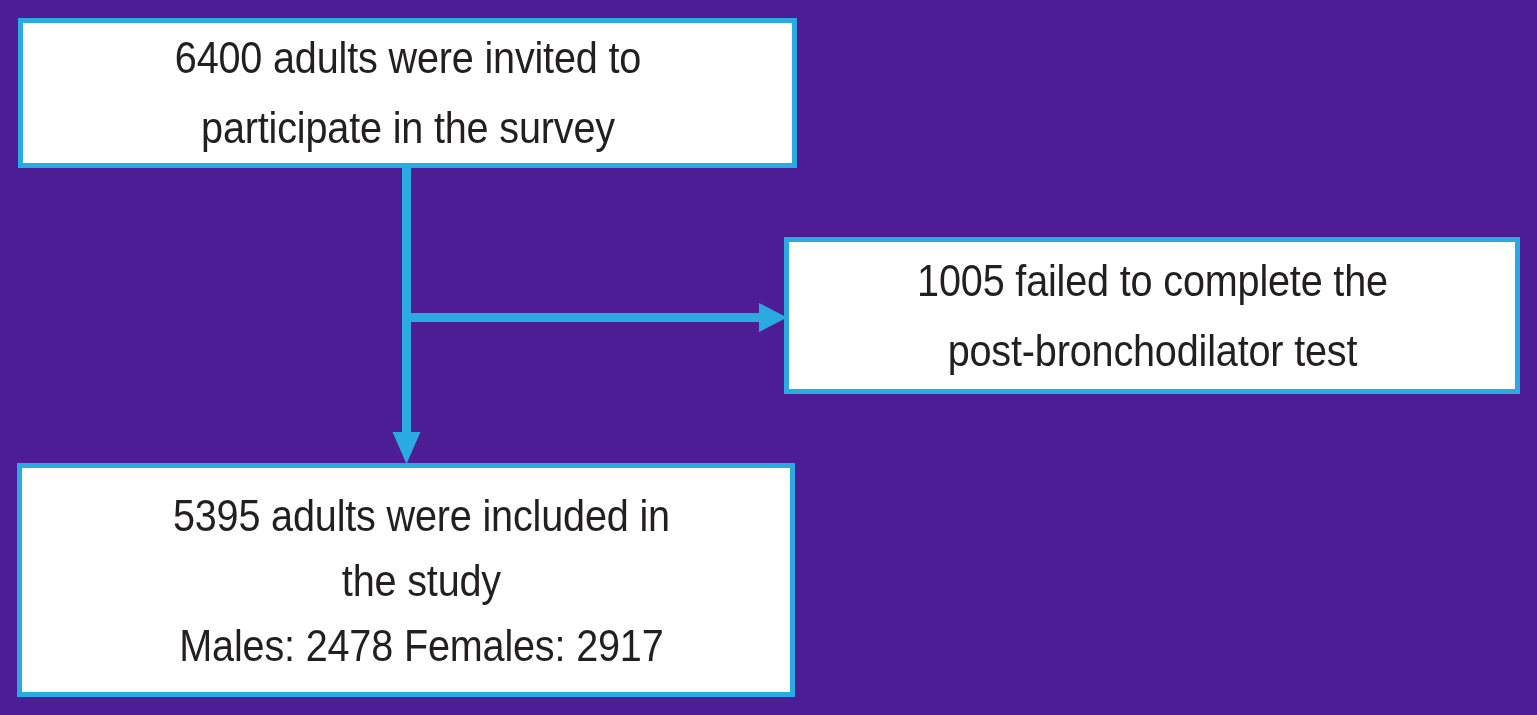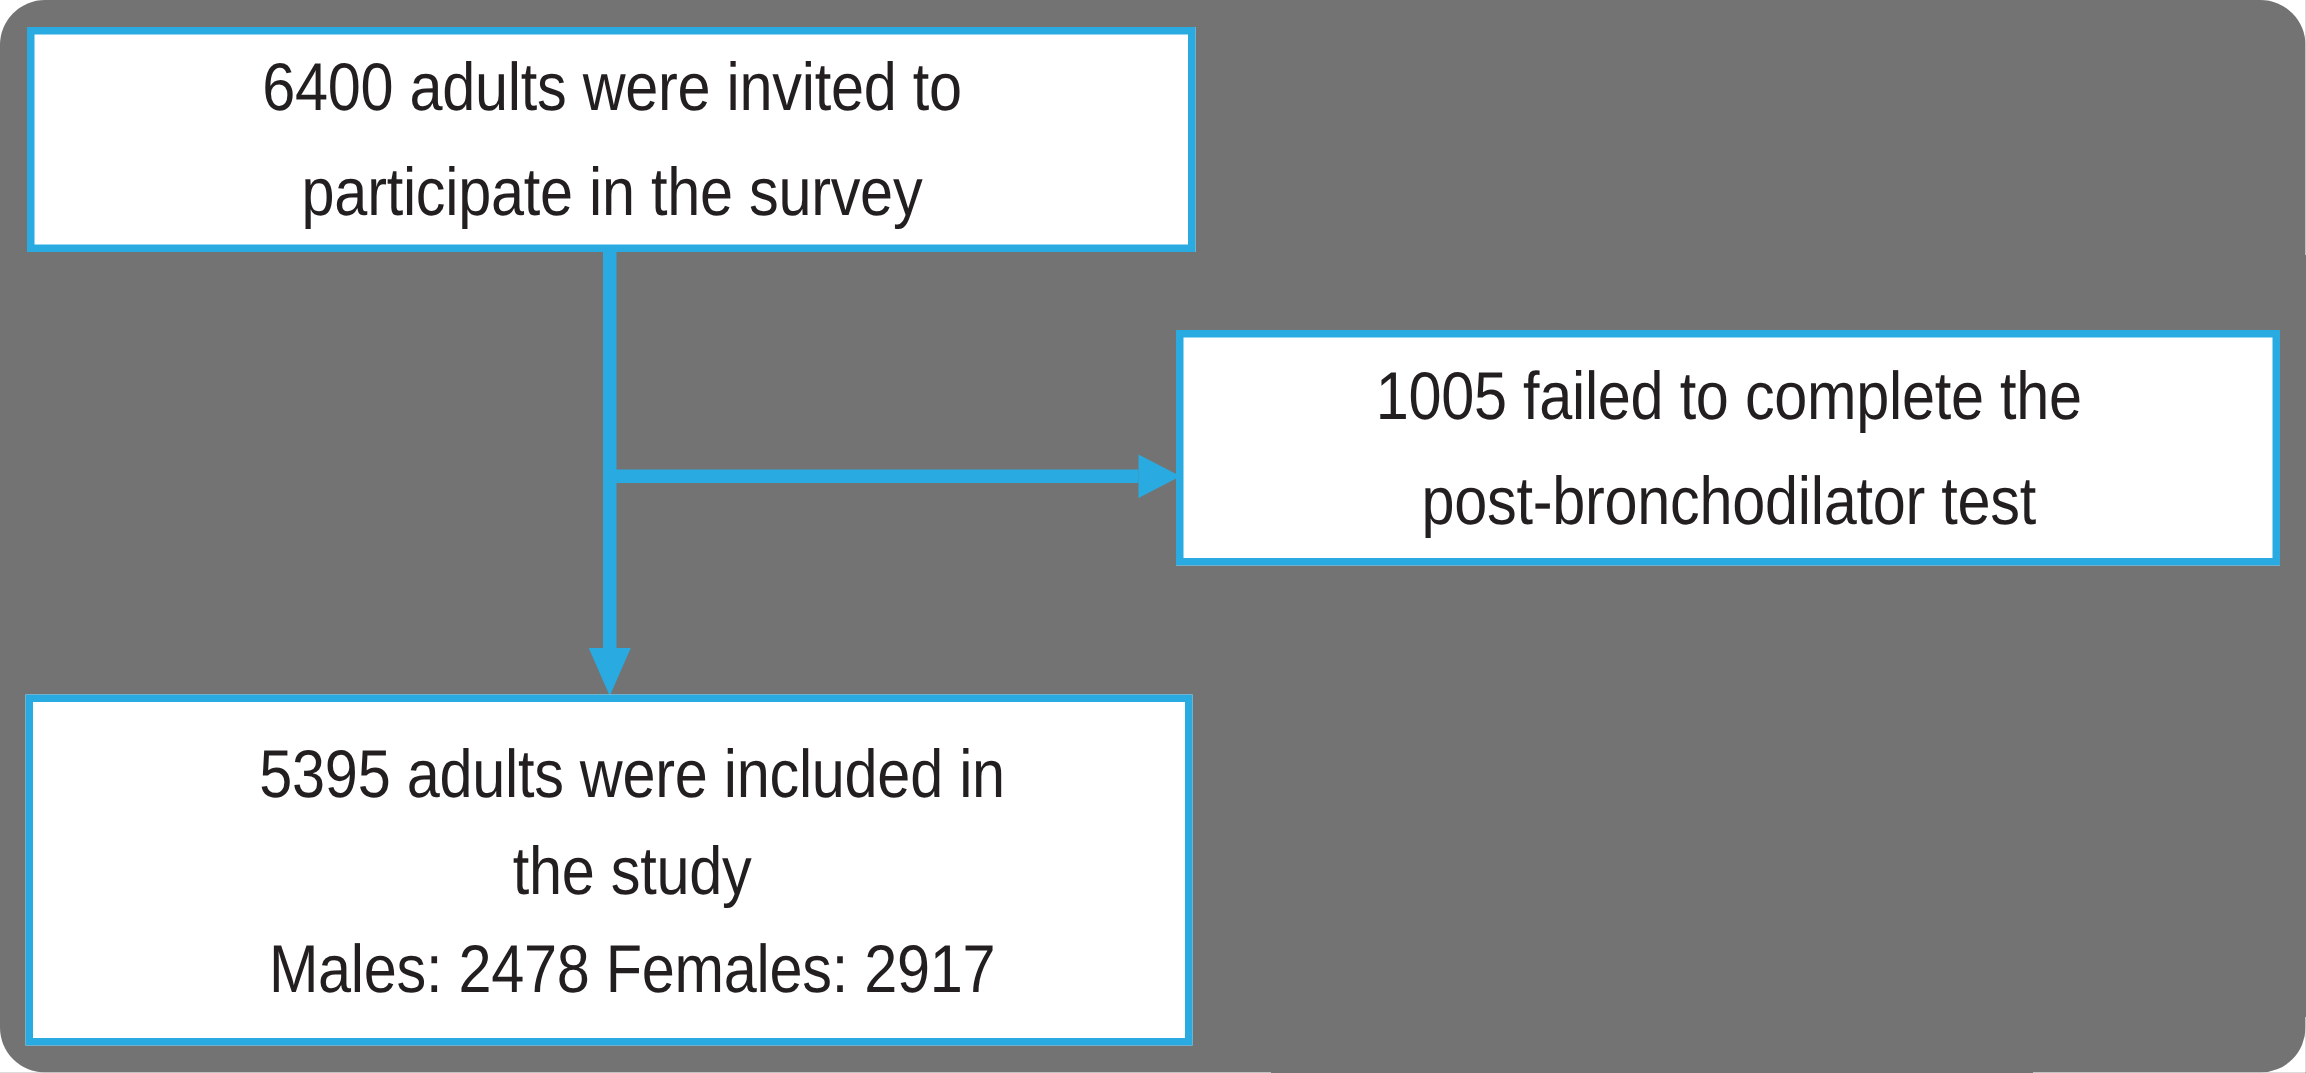--- a/index.html
+++ b/index.html
@@ -45,21 +45,21 @@
   #box-invited {
     left: 18px;
     top: 18px;
     width: 779px;
     height: 150px;
   }
   #box-invited .box-text { line-height: 70px; }
 
   #box-failed {
     left: 784px;
-    top: 220px;
+    top: 237px;
     width: 736px;
     height: 157px;
   }
   #box-failed .box-text { line-height: 70px; }
 
   #box-included {
     left: 17px;
     top: 463px;
     width: 778px;
     height: 234px;
@@ -76,21 +76,21 @@
     overflow: visible;
     pointer-events: none;
   }
   .conn-line {
     fill: var(--accent, #29abe2);
   }
 </style>
 </head>
 <body>
 
-<div id="canvas" style="background: #737373; border-radius: 30px;">
+<div id="canvas" style="background: #4c1d95;">
 
   <svg class="connector-svg" viewBox="0 0 1537 715" xmlns="http://www.w3.org/2000/svg">
 
     <g>
       <rect class="conn-line" x="402" y="166" width="9" height="266" fill="#29ABE2"></rect>
       <polygon class="conn-line" points="392.5,432 420.5,432 406.5,464" fill="#29ABE2"></polygon>
     </g>
 
     <g>
       <rect class="conn-line" x="406" y="313" width="353" height="9" fill="#29ABE2"></rect>

